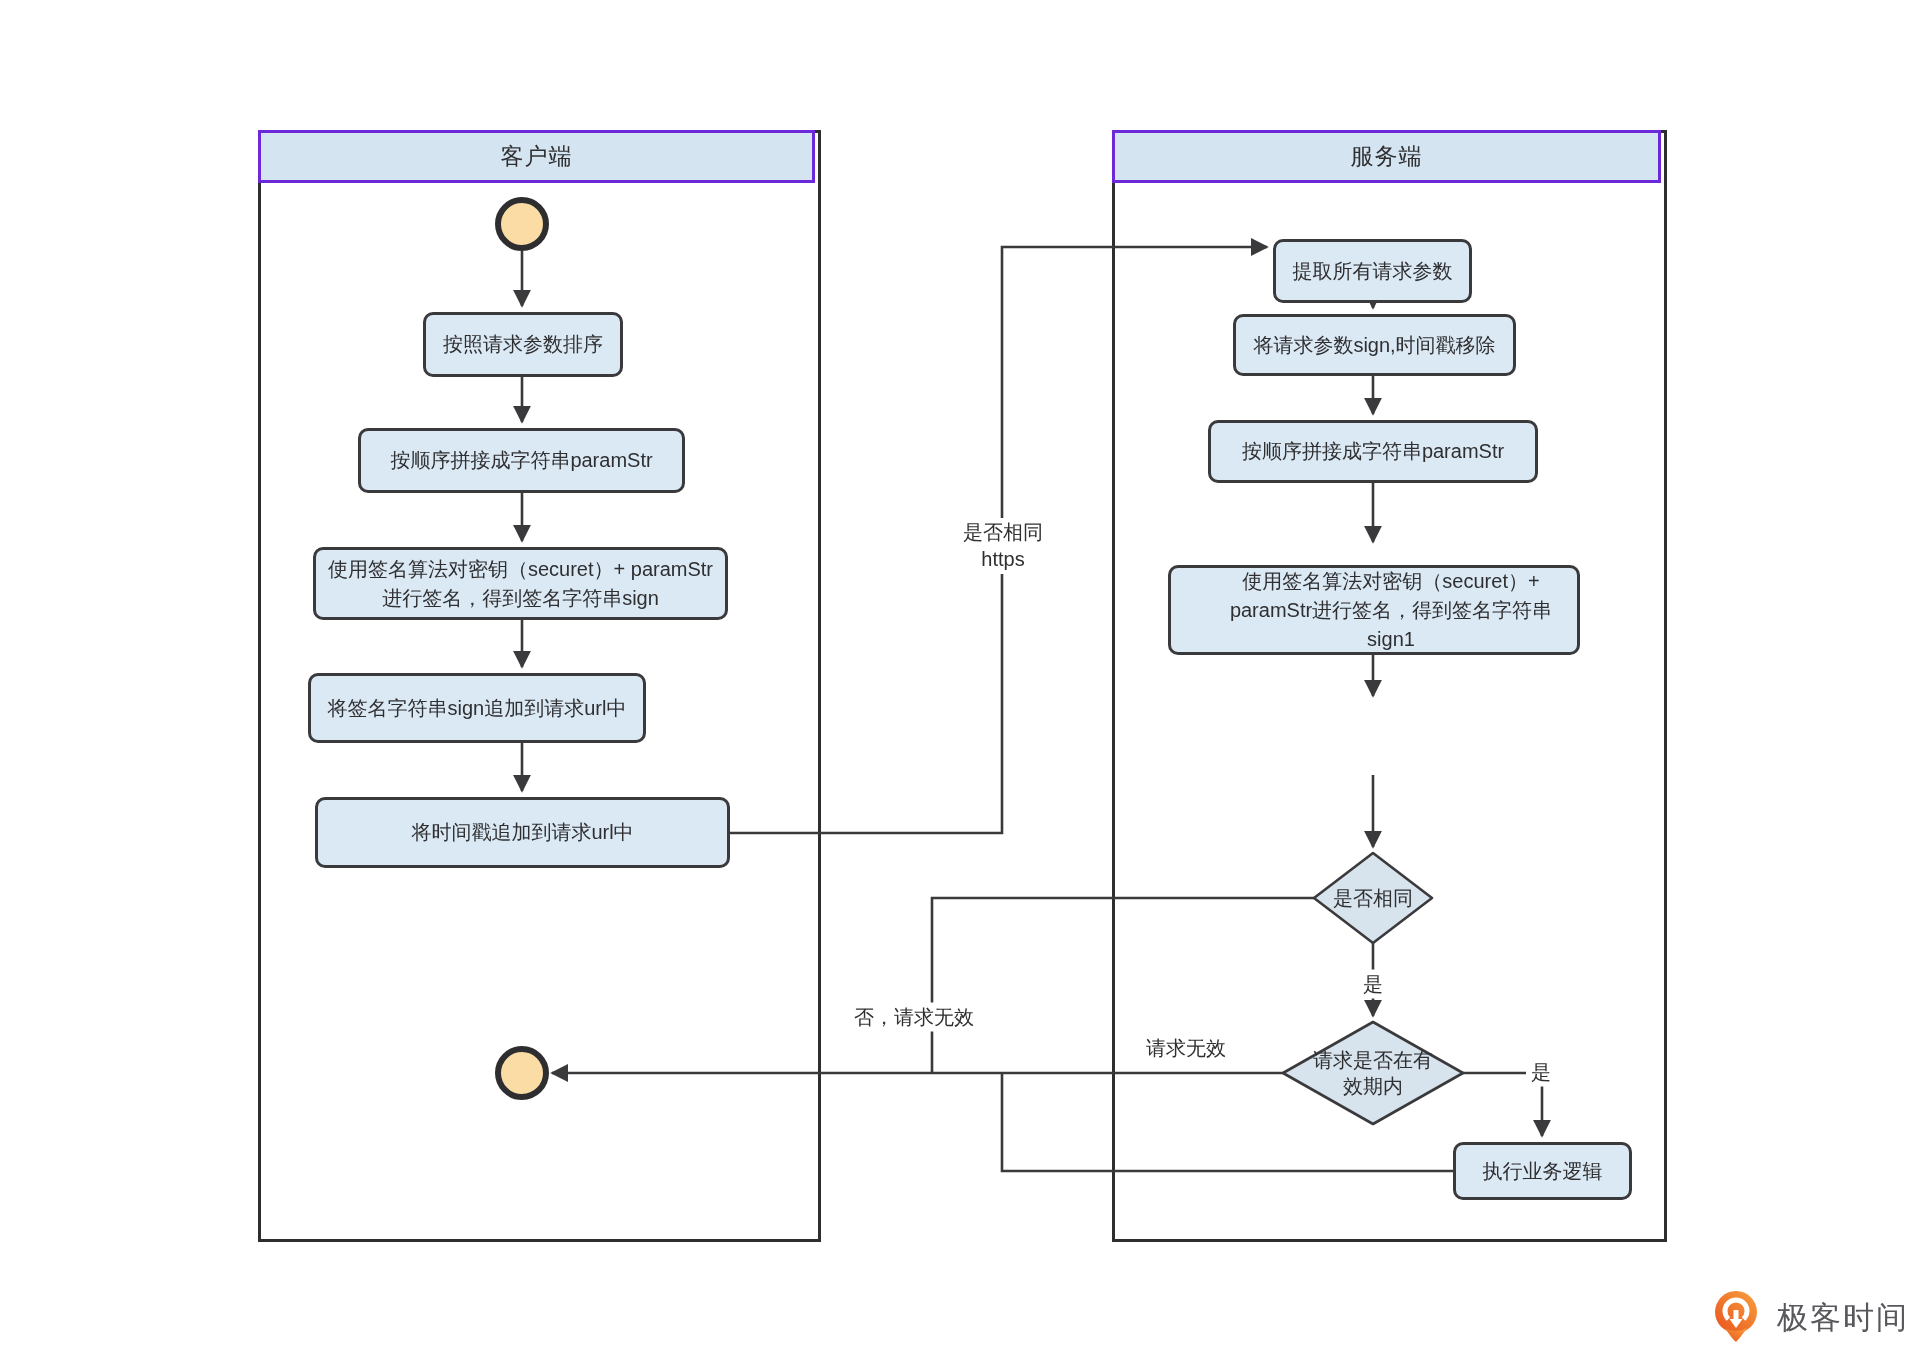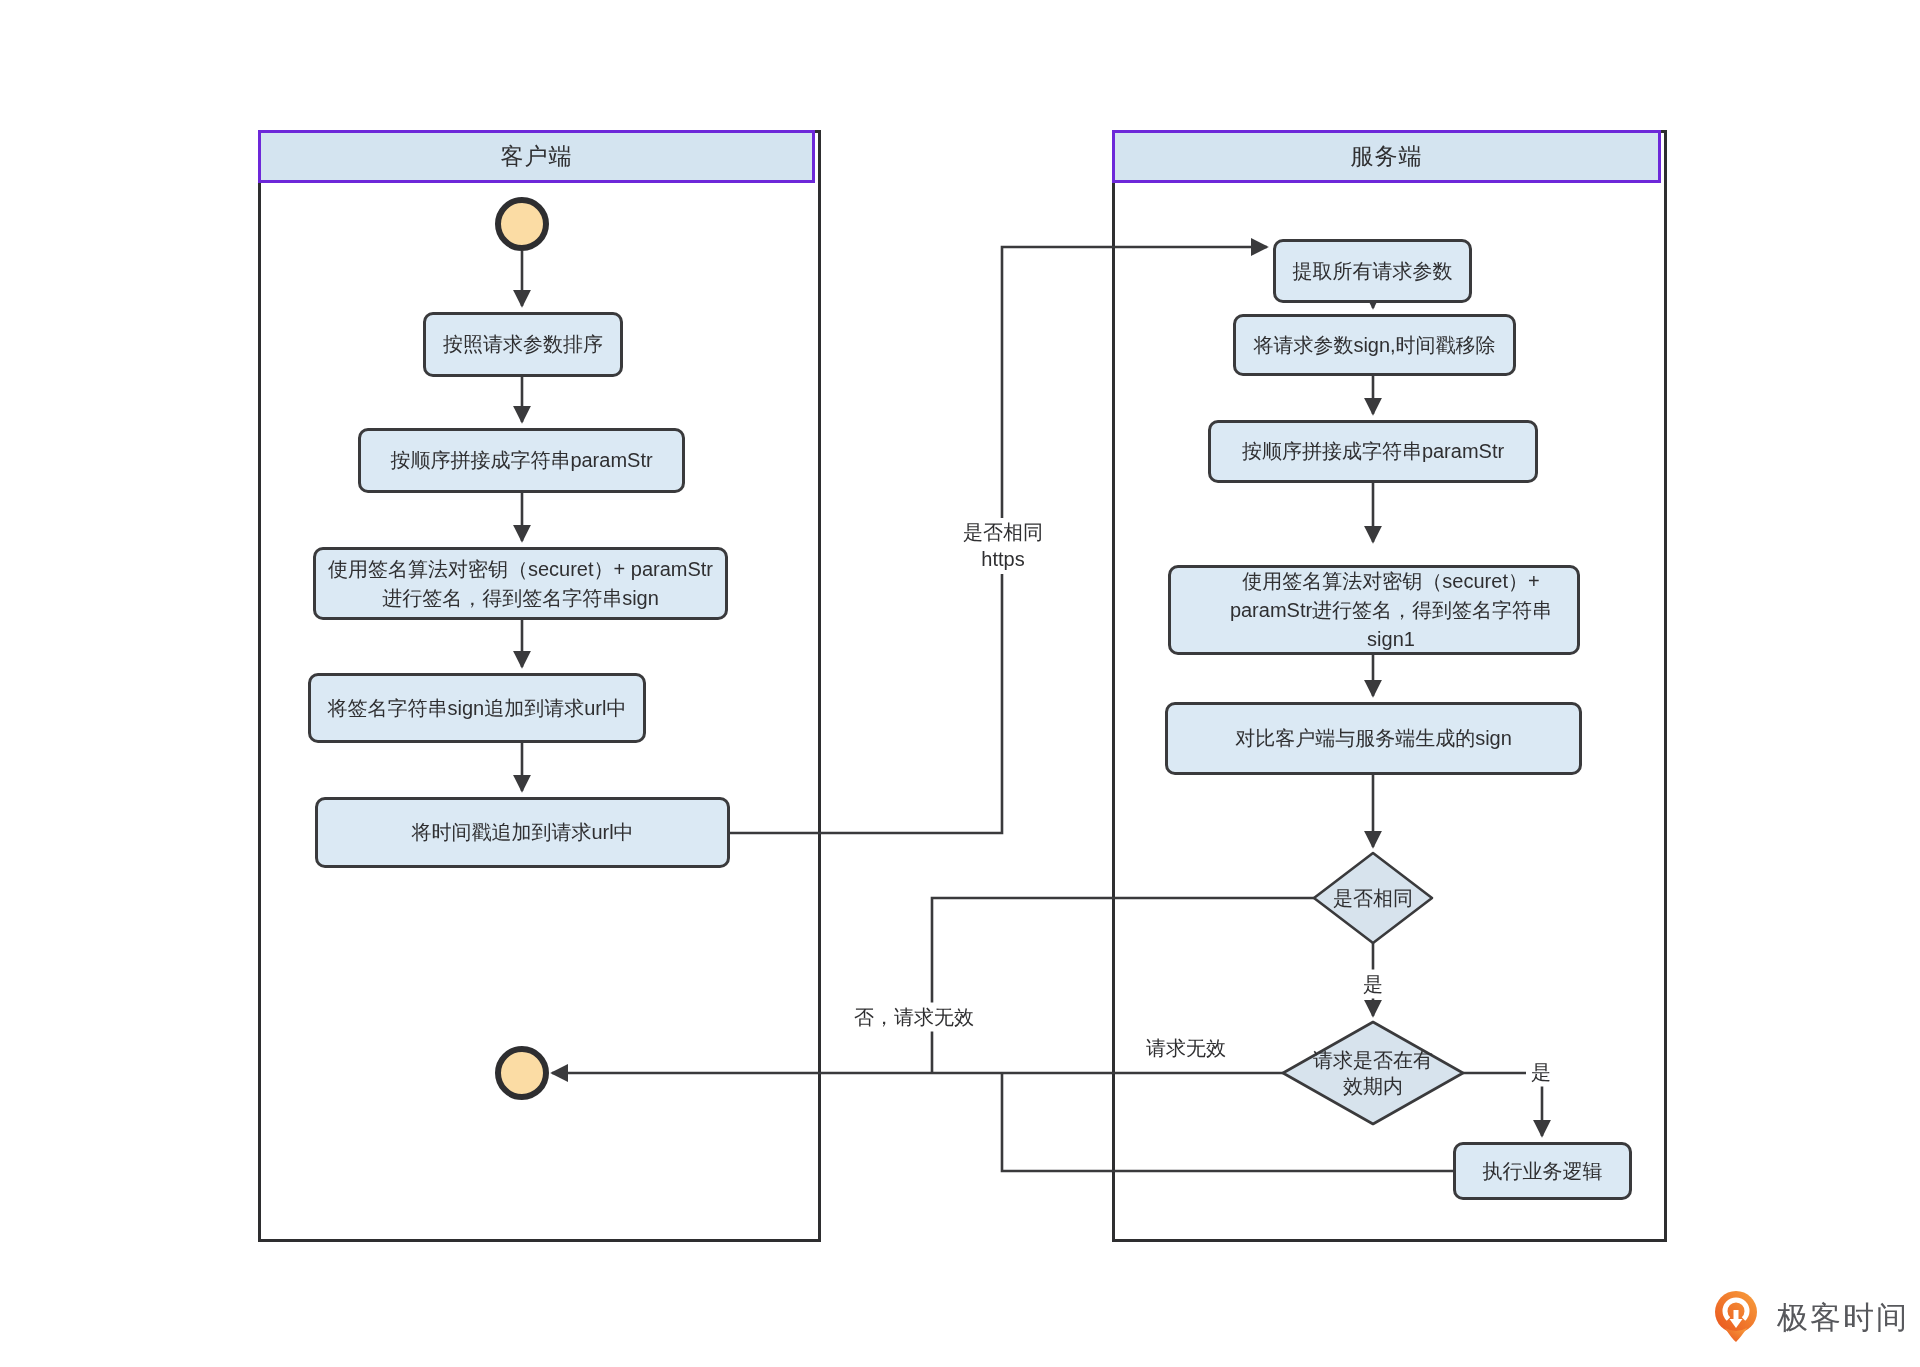--- a/index.html
+++ b/index.html
@@ -97,21 +97,20 @@
   <div class="node" style="left:423px;top:312px;width:200px;height:65px;">按照请求参数排序</div>
   <div class="node" style="left:358px;top:428px;width:327px;height:65px;">按顺序拼接成字符串paramStr</div>
   <div class="node" style="left:313px;top:547px;width:415px;height:73px;">使用签名算法对密钥（securet）+ paramStr进行签名，得到签名字符串sign</div>
   <div class="node" style="left:308px;top:673px;width:338px;height:70px;">将签名字符串sign追加到请求url中</div>
   <div class="node" style="left:315px;top:797px;width:415px;height:71px;">将时间戳追加到请求url中</div>
 
   <div class="node" style="left:1273px;top:215px;width:199px;height:64px;margin-top:24px;">提取所有请求参数</div>
   <div class="node" style="left:1233px;top:314px;width:283px;height:62px;">将请求参数sign,时间戳移除</div>
   <div class="node" style="left:1208px;top:420px;width:330px;height:63px;">按顺序拼接成字符串paramStr</div>
   <div class="node" style="left:1168px;top:565px;width:412px;height:90px;padding-left:44px;">使用签名算法对密钥（securet）+ paramStr进行签名，得到签名字符串sign1</div>
-  <div class="node" style="left:1165px;top:702px;width:417px;height:73px;">对比客户端与服务端生成的sign</div>
   <div class="node" style="left:1453px;top:1142px;width:179px;height:58px;">执行业务逻辑</div>
 
   <div class="diamond-label" style="left:1373px;top:898px;width:120px;">是否相同</div>
   <div class="diamond-label" style="left:1373px;top:1073px;width:120px;">请求是否在有效期内</div>
 
   <div class="edge-label" style="left:1003px;top:546px;">
     <div>是否相同</div>
     <div>https</div>
   </div>
   <div class="edge-label" style="left:1373px;top:984px;">是</div>

